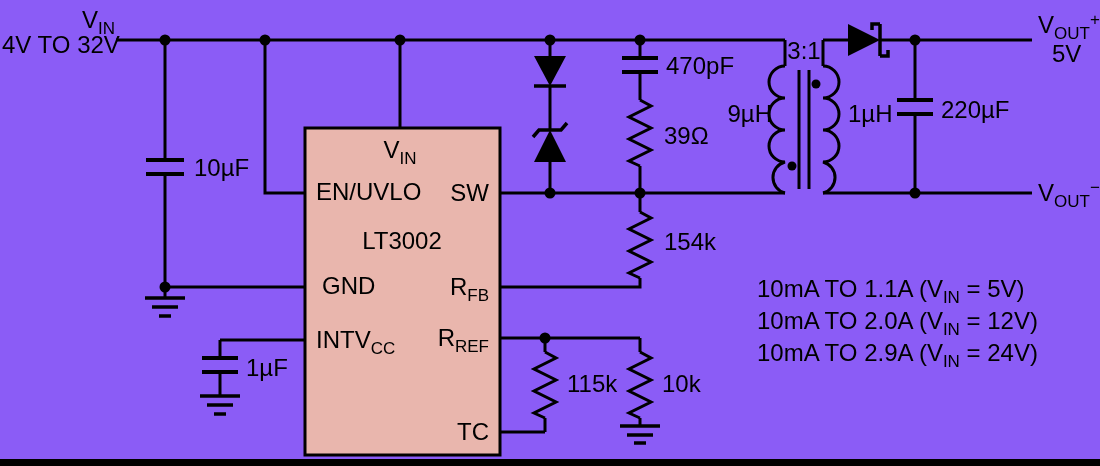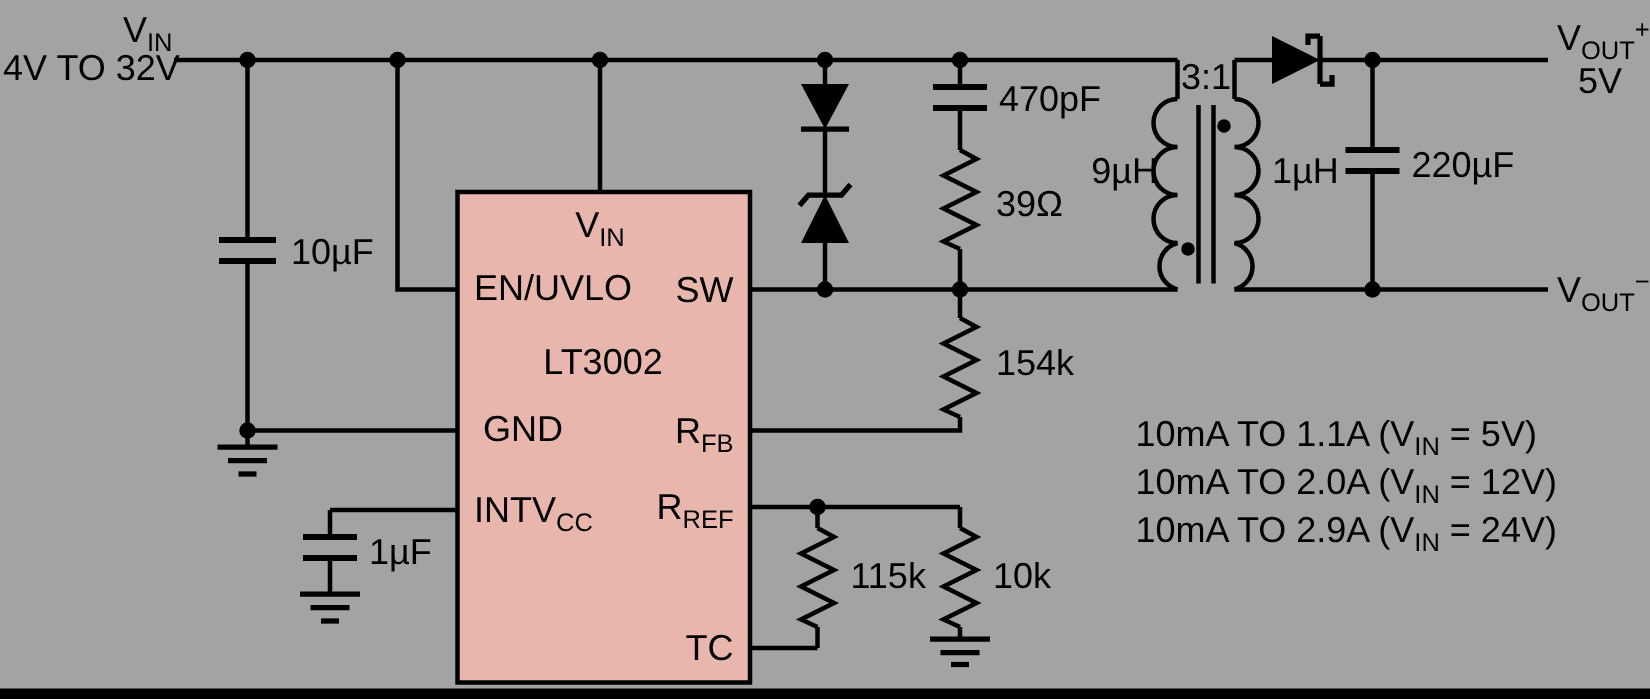--- a/index.html
+++ b/index.html
@@ -1,16 +1,16 @@
 <!DOCTYPE html>
 <html><head>
 <meta charset="utf-8">
 <style>
   html, body { margin: 0; padding: 0; background: #ffffff; }
-  .figure { width: 1100px; height: 466px; background: #a3a3a3; position: relative; overflow: hidden; }
+  .figure { width: 1100px; height: 466px; background: #8b5cf6; position: relative; overflow: hidden; }
   svg { font-family: "Liberation Sans", "DejaVu Sans", sans-serif; display: block; }
   text { fill: #000; font-size: 24px; }
   .sub { font-size: 17px; }
   .sup { font-size: 17px; }
   .wire  { stroke: #000; stroke-width: 3;   fill: none; }
   .plate { stroke: #000; stroke-width: 4;   fill: none; }
   .sym   { stroke: #000; stroke-width: 3;   fill: none; }
   .bar   { stroke: #000; stroke-width: 3.5; fill: none; }
   .core  { stroke: #000; stroke-width: 3; }
   .blk   { fill: #000; stroke: none; }

